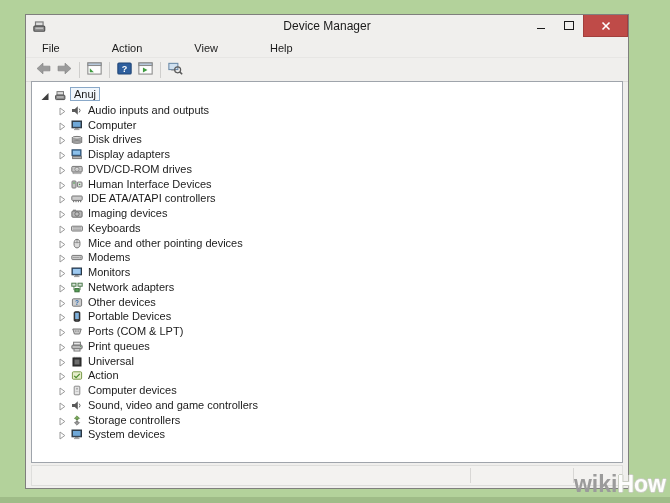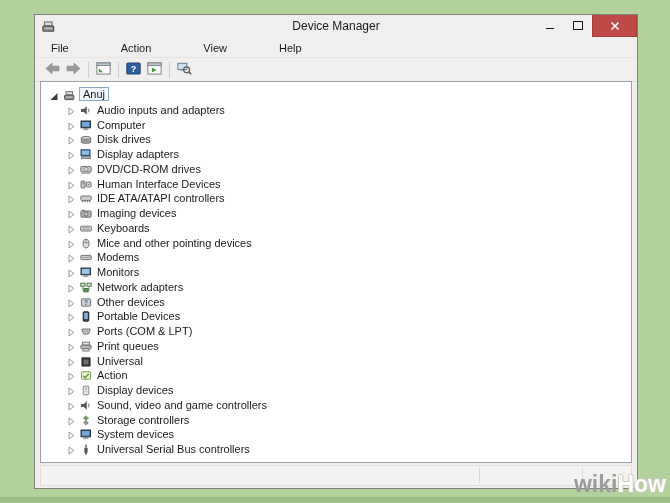--- a/index.html
+++ b/index.html
@@ -6,21 +6,21 @@
   body{
     width:670px;height:503px;position:relative;overflow:hidden;
     background:#b3d29b;
     font-family:"Liberation Sans","DejaVu Sans",sans-serif;
     -webkit-font-smoothing:antialiased;
   }
   .bottom-shade{position:absolute;left:0;bottom:0;width:670px;height:6px;background:rgba(70,90,50,.18);}
 
   
   .window{
-    position:absolute;left:34px;top:14px;width:604px;height:475px;
+    position:absolute;left:25px;top:14px;width:604px;height:475px;
     background:#f0efed;border:1px solid #7f7f7d;box-sizing:border-box;
   }
   .titlebar{position:relative;height:23px;}
   .titlebar-icon{position:absolute;left:6px;top:4px;width:14px;height:14px;}
   .title-text{
     position:absolute;left:0;right:0;top:4px;text-align:center;
     font-size:12px;color:#1a1a1a;
   }
   .win-controls{position:absolute;right:0;top:0;display:flex;align-items:flex-start;}
   .wc-btn{width:28px;height:21px;display:flex;align-items:center;justify-content:center;cursor:default;}
@@ -176,21 +176,21 @@
           <svg width="9" height="9" viewBox="0 0 9 9">
             <polygon points="2,1 6.8,4.5 2,8" fill="#ffffff" stroke="#9a9a9a" stroke-width="1"></polygon>
           </svg>
         </span>
         <span class="t-icon">
           <svg width="12" height="11" viewBox="0 0 12 11">
             <polygon points="1,4 3.8,4 6.8,1.2 6.8,9.8 3.8,7 1,7" fill="#5a5a5a"></polygon>
             <path d="M8.2,3.6 q1.8,1.9 0,3.8" stroke="#5a5a5a" stroke-width="0.9" fill="none"></path>
           </svg>
         </span>
-        <span class="t-label">Audio inputs and adapters</span>
+        <span class="t-label">Audio inputs and outputs</span>
       </div>
       <div class="tree-row child">
         <span class="expander">
           <svg width="9" height="9" viewBox="0 0 9 9">
             <polygon points="2,1 6.8,4.5 2,8" fill="#ffffff" stroke="#9a9a9a" stroke-width="1"></polygon>
           </svg>
         </span>
         <span class="t-icon">
           <svg width="12" height="11" viewBox="0 0 12 11">
             <rect x="1" y="1" width="9.5" height="6.8" fill="#3a4a57" stroke="#2a3642"></rect>
@@ -470,21 +470,21 @@
             <polygon points="2,1 6.8,4.5 2,8" fill="#ffffff" stroke="#9a9a9a" stroke-width="1"></polygon>
           </svg>
         </span>
         <span class="t-icon">
           <svg width="12" height="11" viewBox="0 0 12 11">
             <rect x="3.2" y="1.2" width="5.6" height="8.6" rx="0.8" fill="#e5e5e5" stroke="#8a8a8a"></rect>
             <circle cx="6" cy="3.8" r="1" fill="#a9a9a9"></circle>
             <rect x="4.6" y="6" width="2.8" height="0.8" fill="#bdbdbd"></rect>
           </svg>
         </span>
-        <span class="t-label">Display devices</span>
+        <span class="t-label">Computer devices</span>
       </div>
       <div class="tree-row child">
         <span class="expander">
           <svg width="9" height="9" viewBox="0 0 9 9">
             <polygon points="2,1 6.8,4.5 2,8" fill="#ffffff" stroke="#9a9a9a" stroke-width="1"></polygon>
           </svg>
         </span>
         <span class="t-icon">
           <svg width="12" height="11" viewBox="0 0 12 11">
             <polygon points="1,4 3.8,4 6.8,1.2 6.8,9.8 3.8,7 1,7" fill="#5a5a5a"></polygon>
@@ -516,37 +516,20 @@
         <span class="t-icon">
           <svg width="12" height="11" viewBox="0 0 12 11">
             <rect x="1" y="1" width="9.5" height="6.8" fill="#3a4a57" stroke="#2a3642"></rect>
             <rect x="2" y="2" width="7.5" height="4.8" fill="#6fa8d8"></rect>
             <rect x="4" y="8" width="3.5" height="0.9" fill="#8a8a8a"></rect>
             <rect x="3" y="9.1" width="5.5" height="1" fill="#9a9a9a"></rect>
           </svg>
         </span>
         <span class="t-label">System devices</span>
       </div>
-      <div class="tree-row child">
-        <span class="expander">
-          <svg width="9" height="9" viewBox="0 0 9 9">
-            <polygon points="2,1 6.8,4.5 2,8" fill="#ffffff" stroke="#9a9a9a" stroke-width="1"></polygon>
-          </svg>
-        </span>
-        <span class="t-icon">
-          <svg width="12" height="11" viewBox="0 0 12 11">
-            <rect x="4.4" y="3.8" width="3.2" height="4.8" fill="#4f4f4f"></rect>
-            <rect x="5" y="1.2" width="2" height="2.6" fill="#8a8a8a"></rect>
-            <rect x="4.9" y="0.6" width="0.8" height="0.8" fill="#666"></rect>
-            <rect x="6.3" y="0.6" width="0.8" height="0.8" fill="#666"></rect>
-            <rect x="5.2" y="8.6" width="1.6" height="1.8" fill="#2e2e2e"></rect>
-          </svg>
-        </span>
-        <span class="t-label">Universal Serial Bus controllers</span>
-      </div>
     </div>
 
   <div class="statusbar">
     <div class="sb-sep s1"></div>
     <div class="sb-sep s2"></div>
   </div>
 
 </div>
 
 <div class="watermark">

